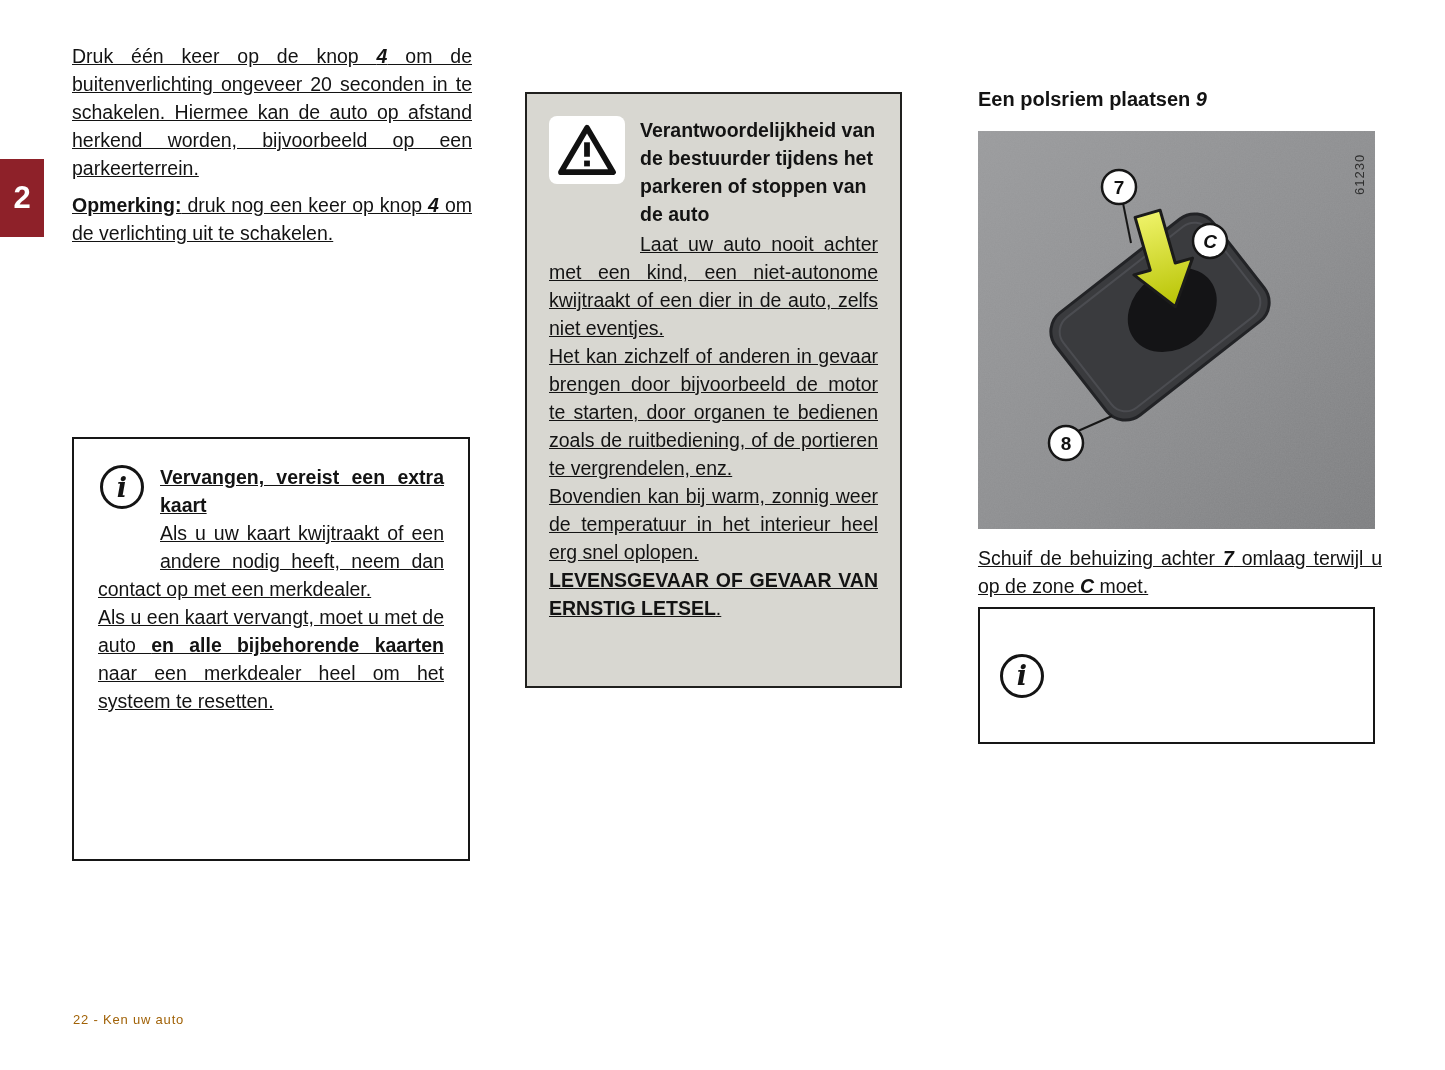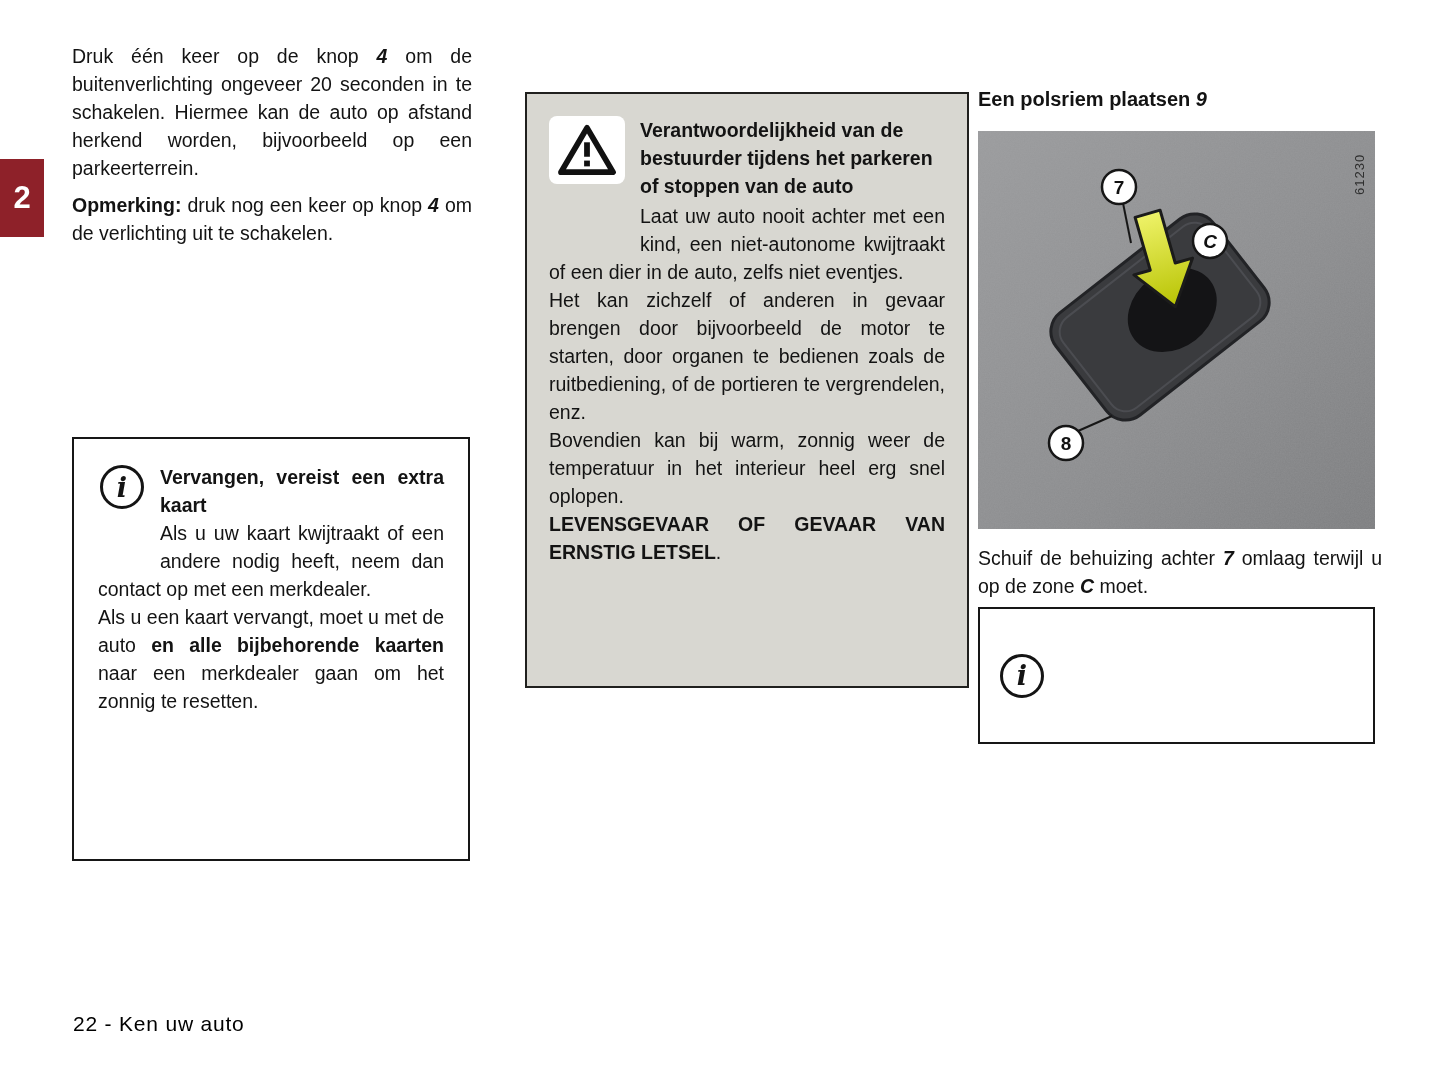--- a/index.html
+++ b/index.html
@@ -32,20 +32,21 @@
     font-size: 28px;
     font-weight: 700;
     letter-spacing: 1.5px;
   }
   .body {
     font-size: 19.5px;
     line-height: 28px;
     margin: 0 0 9px 0;
     text-align: justify;
     hyphens: auto;
+    text-decoration: underline;
   }
   .tight { margin: 0; }
   .b   { font-weight: 700; }
   .ref { font-weight: 700; font-style: italic; }
 
   
   .info-box {
     border: 2px solid #161616;
     background: #ffffff;
     box-sizing: border-box;
@@ -63,21 +64,21 @@
     font-size: 27px; color: #141414;
     flex: 0 0 auto;
     box-sizing: border-box;
   }
   .float-icon { float: left; margin: 2px 16px 40px 2px; }
   .note-title { font-weight: 700; }
 
   
   .warn-box {
     position: absolute; left: 525px; top: 92px;
-    width: 444px; height: 596px;
+    width: 377px; height: 596px;
     background: #d8d7d1;
     border: 2px solid #20201e;
     box-sizing: border-box;
     padding: 22px;
   }
   .warn-icon-plate {
     float: left;
     width: 76px; height: 68px;
     background: #ffffff;
     border-radius: 8px;
@@ -98,21 +99,21 @@
     padding: 22px 20px;
   }
   .note2-text { flex: 1; }
 
   .callout-num { font-family: "Liberation Sans", sans-serif; font-size: 19px; font-weight: bold; fill: #111; text-anchor: middle; }
   .callout-zone { font-style: italic; }
   .refcode { font-family: "Liberation Sans", sans-serif; font-size: 13px; fill: #2e2e2e; letter-spacing: 1px; }
 
   .footer {
     position: absolute; left: 73px; top: 1012px;
-    font-size: 21px; letter-spacing: 0.8px; color: #000000;
+    font-size: 13px; letter-spacing: 0.8px; color: #a16207;
   }
 </style>
 </head>
 <body>
 
 <div class="page">
 
   <div class="section-tab">2</div>
 
   <div class="col1">
@@ -120,21 +121,21 @@
     <p class="body"><span>Druk één keer op de knop </span><span class="ref">4</span><span> om de buitenverlichting ongeveer 20 seconden in te schakelen. Hiermee kan de auto op afstand herkend worden, bijvoorbeeld op een parkeerterrein.</span></p>
 
 
     <p class="body"><span class="b">Opmerking:</span><span> druk nog een keer op knop </span><span class="ref">4</span><span> om de verlichting uit te schakelen.</span></p>
   </div>
 
   <div class="info-box note1">
     <span class="info-icon float-icon">i</span>
     <p class="body tight note-title">Vervangen, vereist een extra kaart</p>
     <p class="body tight">Als u uw kaart kwijtraakt of een andere nodig heeft, neem dan contact op met een merkdealer.</p>
-    <p class="body tight"><span>Als u een kaart vervangt, moet u met de auto </span><span class="b">en alle bijbehorende kaarten</span><span> naar een merkdealer gaan om het zonnig te resetten.</span></p>
+    <p class="body tight"><span>Als u een kaart vervangt, moet u met de auto </span><span class="b">en alle bijbehorende kaarten</span><span> naar een merkdealer heel om het systeem te resetten.</span></p>
   </div>
 
   <div class="warn-box">
     <span class="warn-icon-plate">
       <svg width="58" height="52" viewBox="0 0 60 54" aria-hidden="true">
         <path d="M30 4 L57 50 L3 50 Z" fill="#ffffff" stroke="#111111" stroke-width="6" stroke-linejoin="round"></path>
         <rect x="27" y="19" width="6" height="15" fill="#111111"></rect>
         <rect x="27" y="38" width="6" height="6" fill="#111111"></rect>
       </svg>
     </span>

